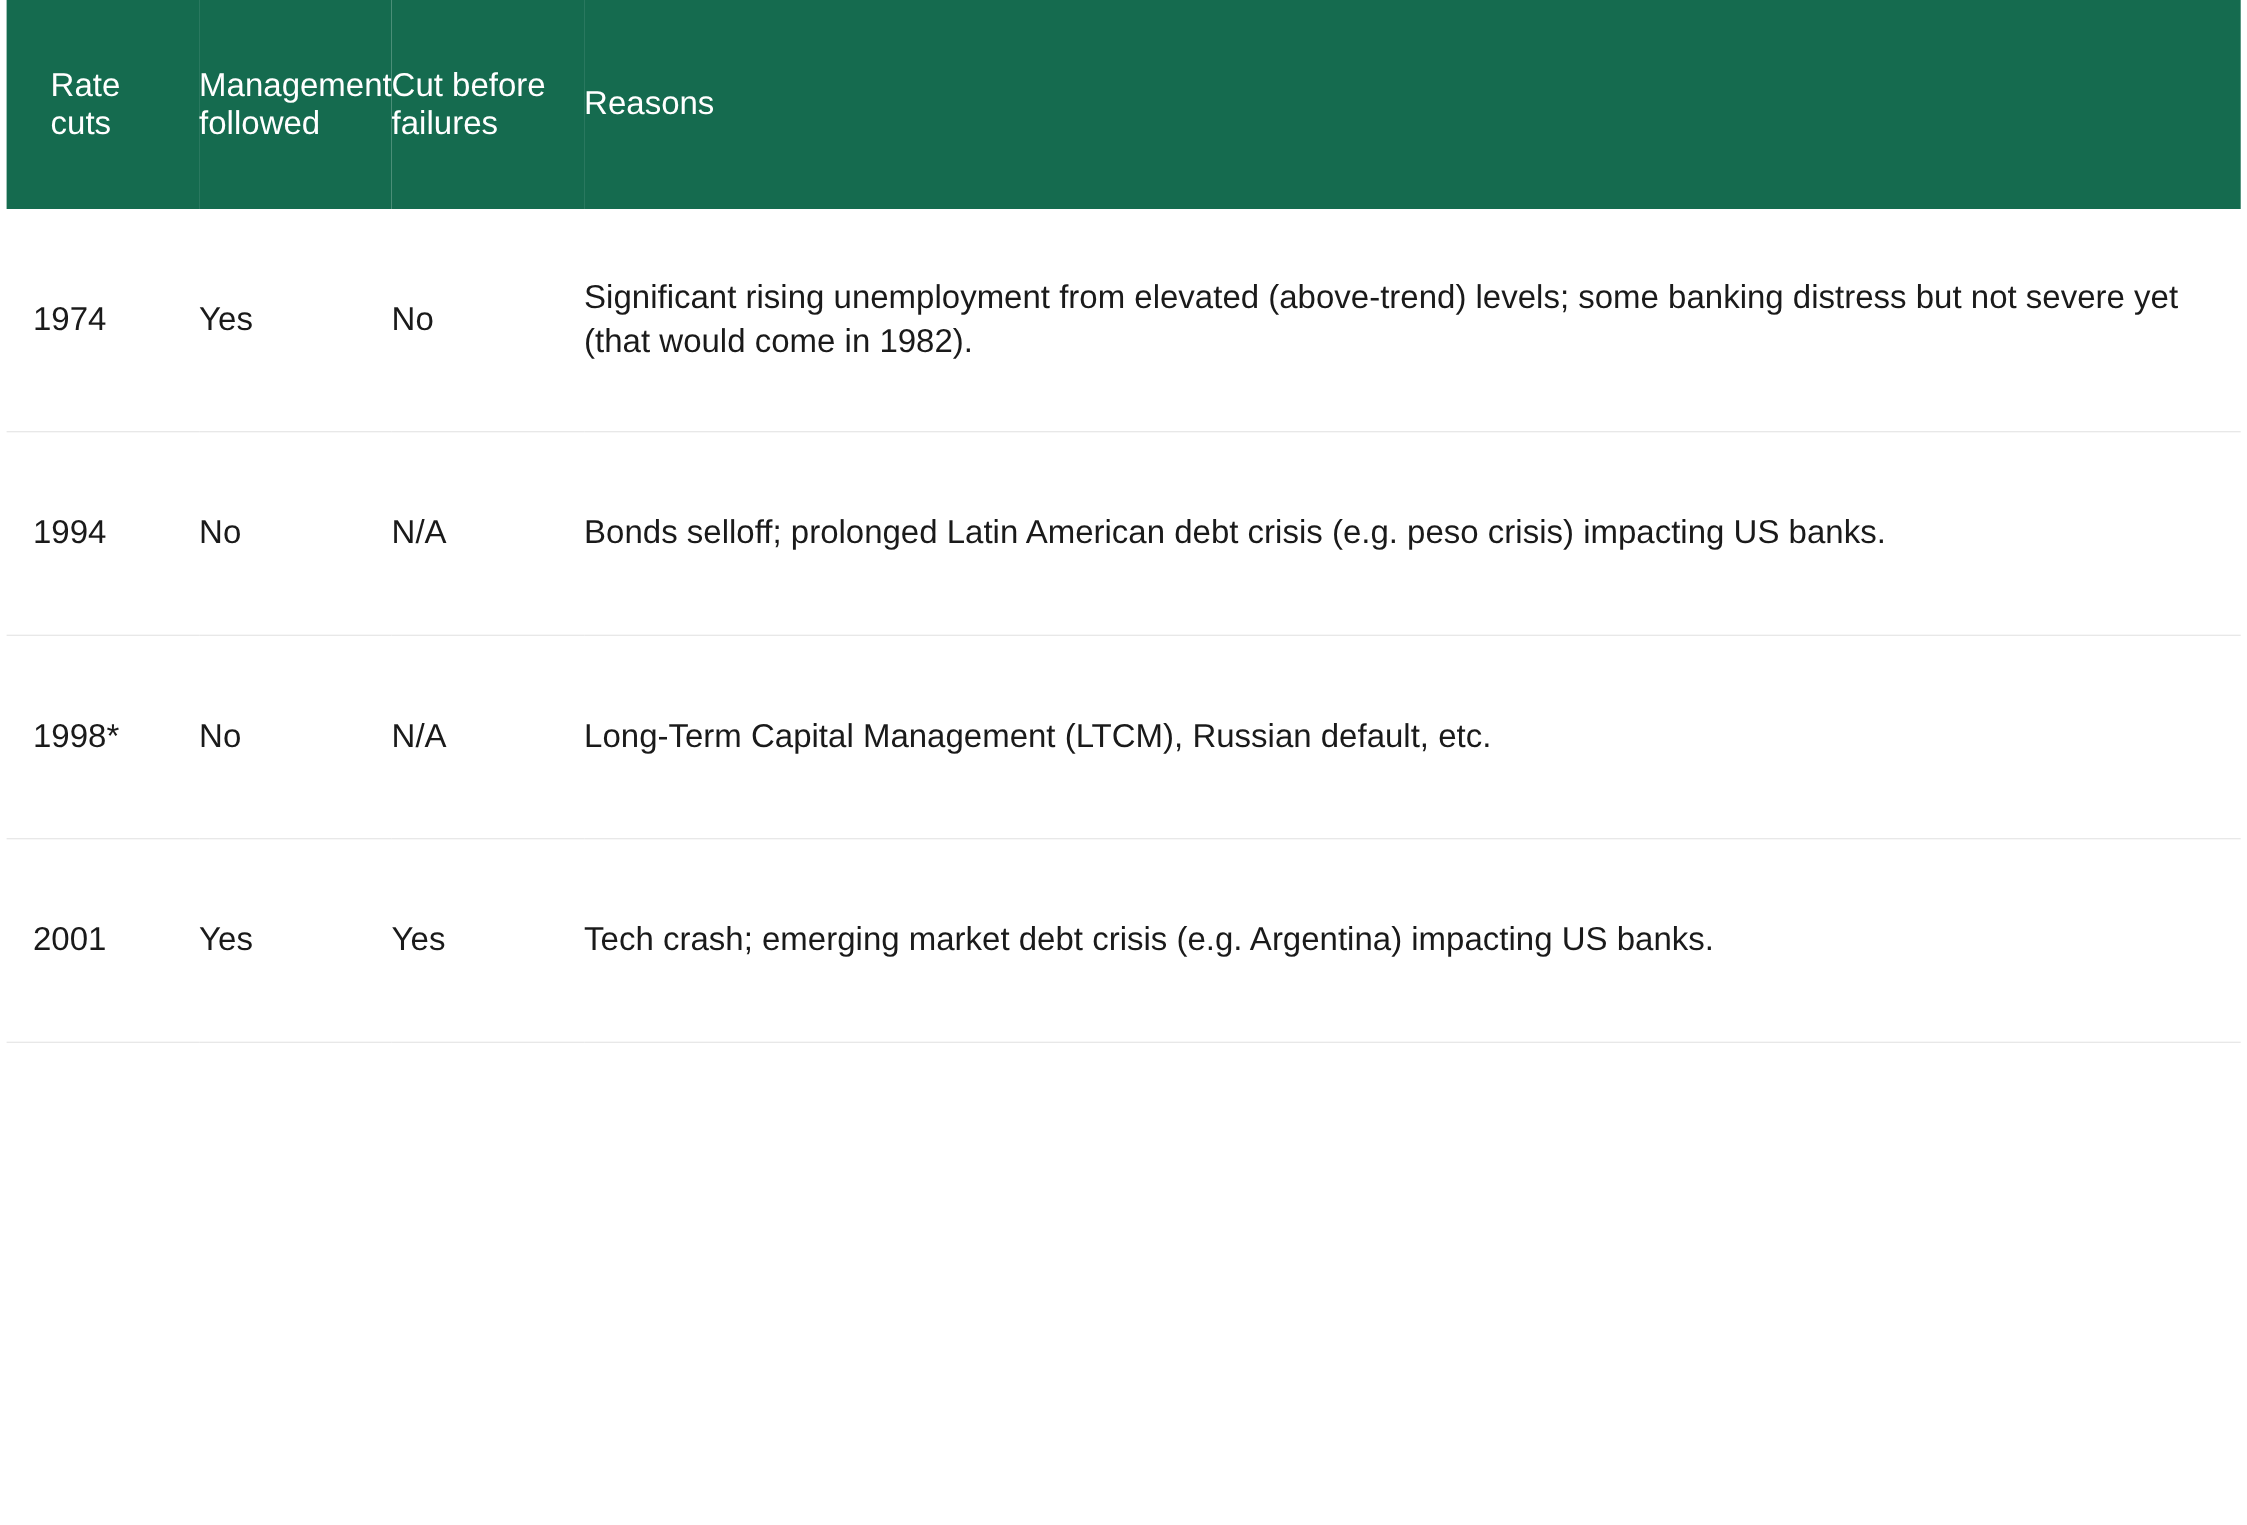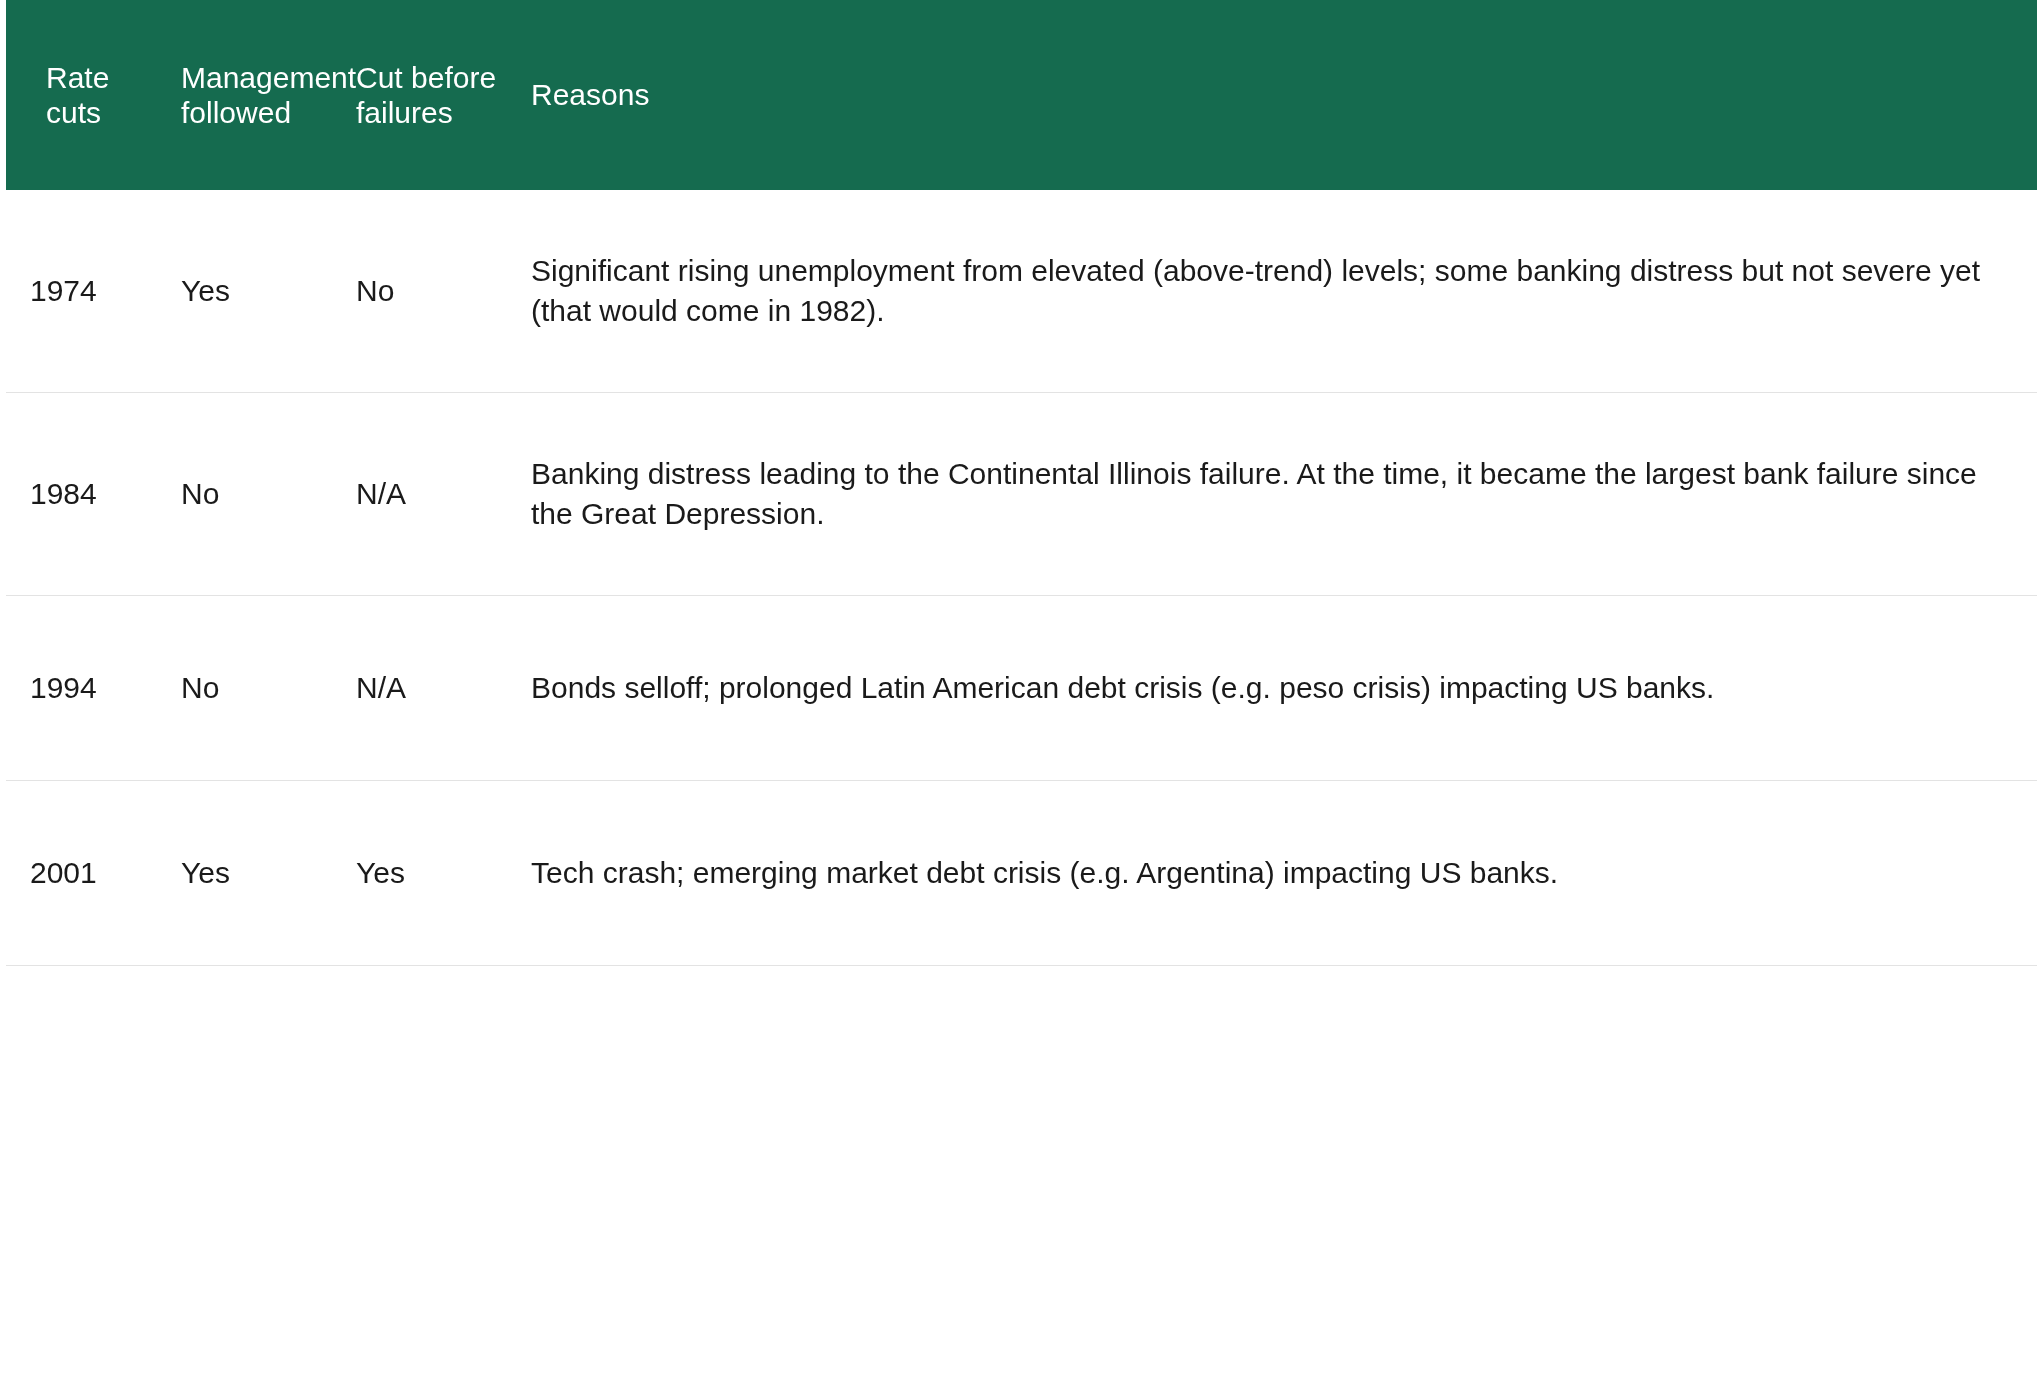--- a/index.html
+++ b/index.html
@@ -86,31 +86,31 @@
         <th>Reasons</th>
       </tr>
     </thead>
     <tbody>
       <tr class="row-tall">
         <td>1974</td>
         <td>Yes</td>
         <td>No</td>
         <td class="reason-cell">Significant rising unemployment from elevated (above-trend) levels; some banking distress but not severe yet (that would come in 1982).</td>
       </tr>
-      <tr class="row-tall">
-        <td>1984</td>
-        <td>No</td>
-        <td>N/A</td>
-        <td class="reason-cell">Banking distress leading to the Continental Illinois failure. At the time, it became the largest bank failure since the Great Depression.</td>
-      </tr>
       <tr class="row-short">
         <td>1994</td>
         <td>No</td>
         <td>N/A</td>
         <td class="reason-cell">Bonds selloff; prolonged Latin American debt crisis (e.g. peso crisis) impacting US banks.</td>
+      </tr>
+      <tr class="row-short">
+        <td>1998*</td>
+        <td>No</td>
+        <td>N/A</td>
+        <td class="reason-cell">Long-Term Capital Management (LTCM), Russian default, etc.</td>
       </tr>
       <tr class="row-short">
         <td>2001</td>
         <td>Yes</td>
         <td>Yes</td>
         <td class="reason-cell">Tech crash; emerging market debt crisis (e.g. Argentina) impacting US banks.</td>
       </tr>
 
     </tbody>
   </table>

